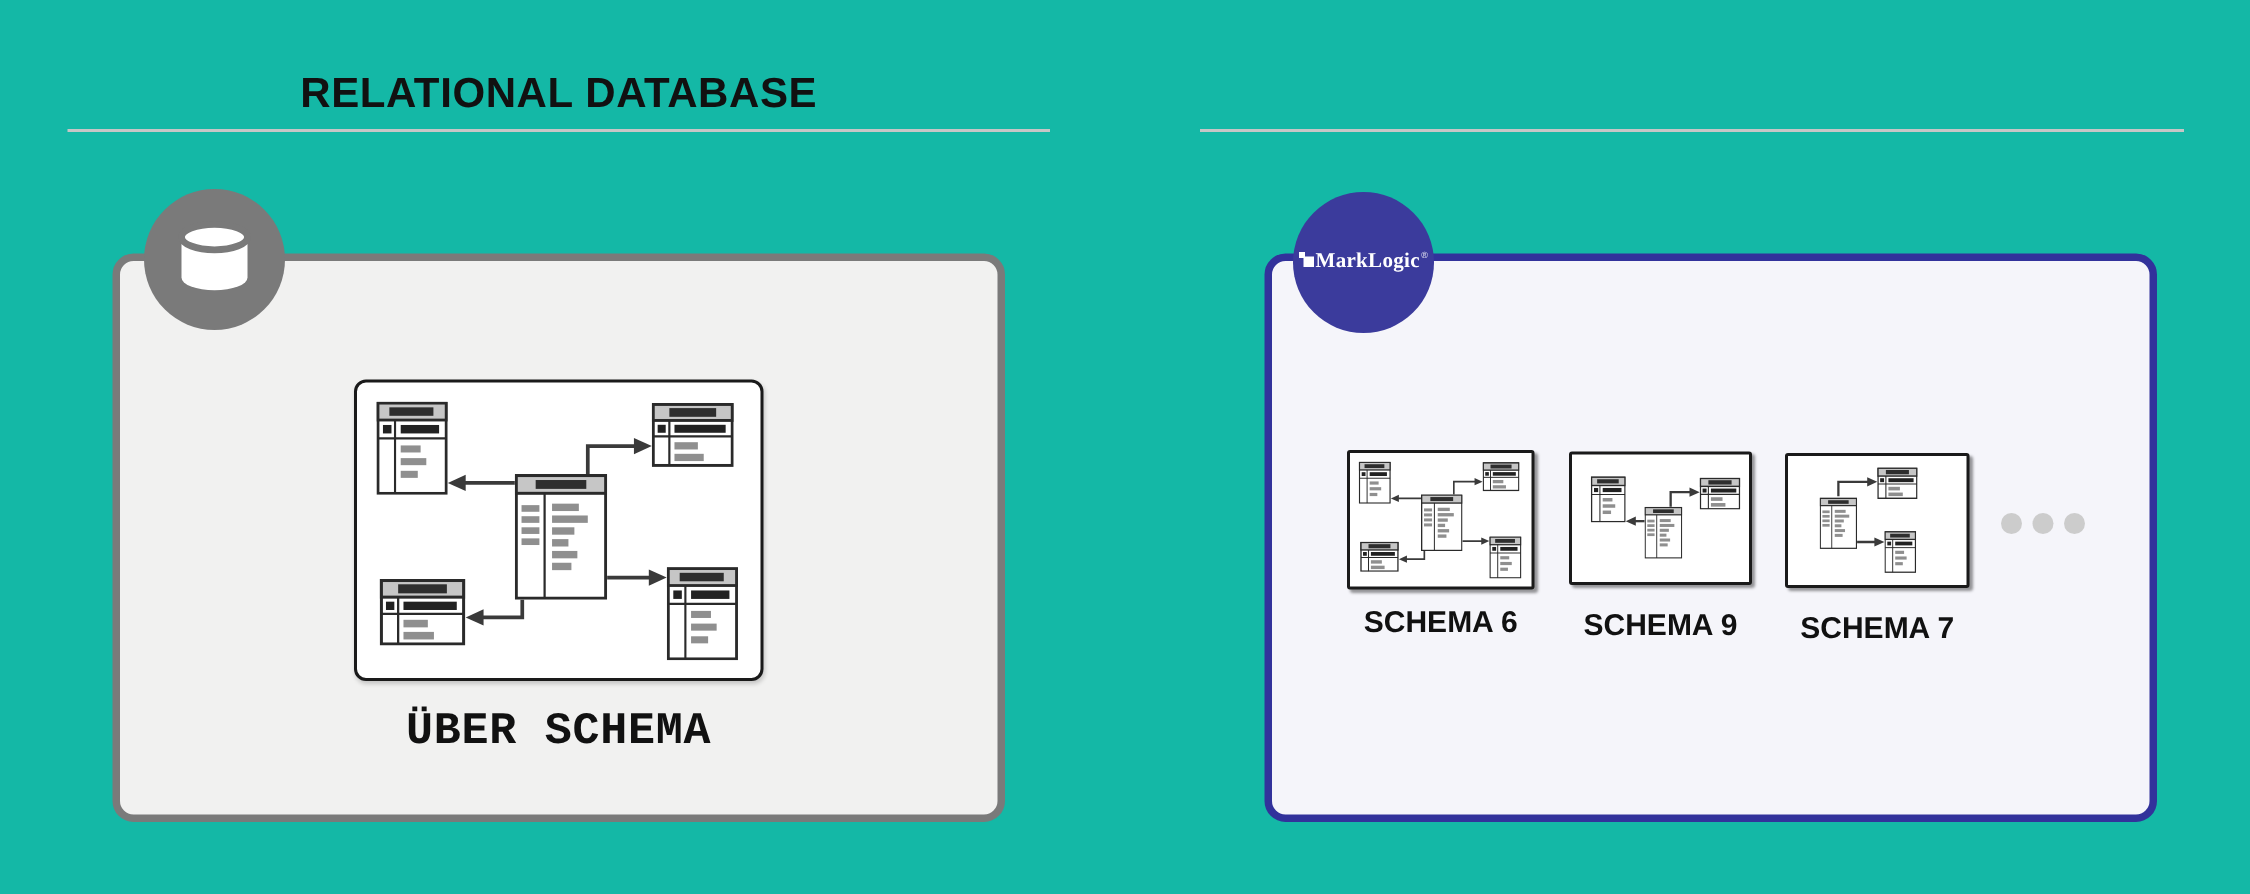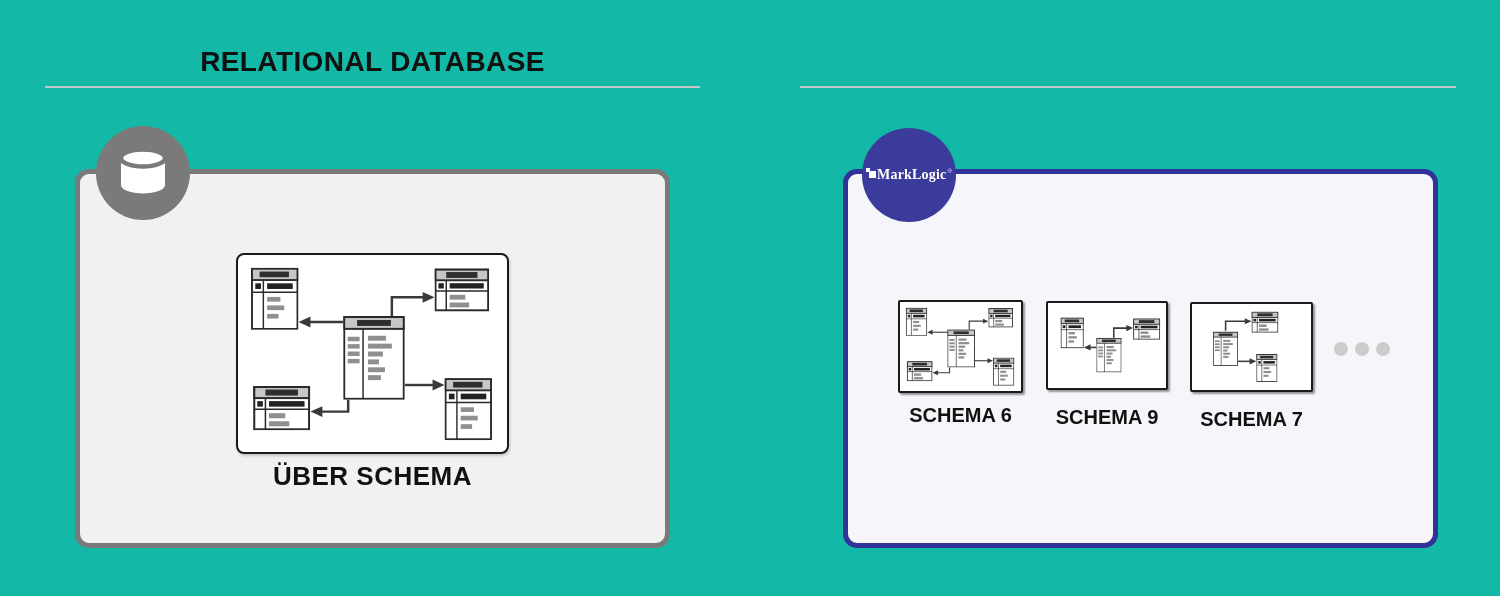--- a/index.html
+++ b/index.html
@@ -31,22 +31,22 @@
                font-weight:700; letter-spacing:.2px; line-height:14px; margin-left:1px; }
   .logo-reg  { font-size:6px; line-height:6px; margin-left:1px; opacity:.85; }
 
   .uber-box {
     position:absolute; left:236px; top:253px; width:273px; height:201px;
     background:#fff; border:2px solid #1a1a1a; border-radius:8px;
     box-shadow:1px 2px 3px rgba(0,0,0,.18); box-sizing:border-box;
   }
   .uber-box svg { display:block; width:100%; height:100%; }
   .uber-label {
-    position:absolute; left:236px; top:461px; width:273px; text-align:center;
-    font-size:26px; font-weight:700; color:#111; letter-spacing:.5px;
+    position:absolute; left:236px; top:471px; width:273px; text-align:center;
+    font-size:30px; font-weight:700; color:#111; letter-spacing:.5px;font-family:Liberation Mono, monospace;
   }
 
   .card { position:absolute; background:#fff; border:2px solid #1a1a1a;
           border-radius:2px; box-shadow:2px 2px 2px rgba(0,0,0,.4);
           box-sizing:border-box; }
   .card svg { display:block; width:100%; height:100%; }
   #card-schema1 { left:898px;  top:300px; width:125px; height:93px; }
   #card-schema2 { left:1046px; top:301px; width:122px; height:89px; }
   #card-schema3 { left:1190px; top:302px; width:123px; height:90px; }
 

